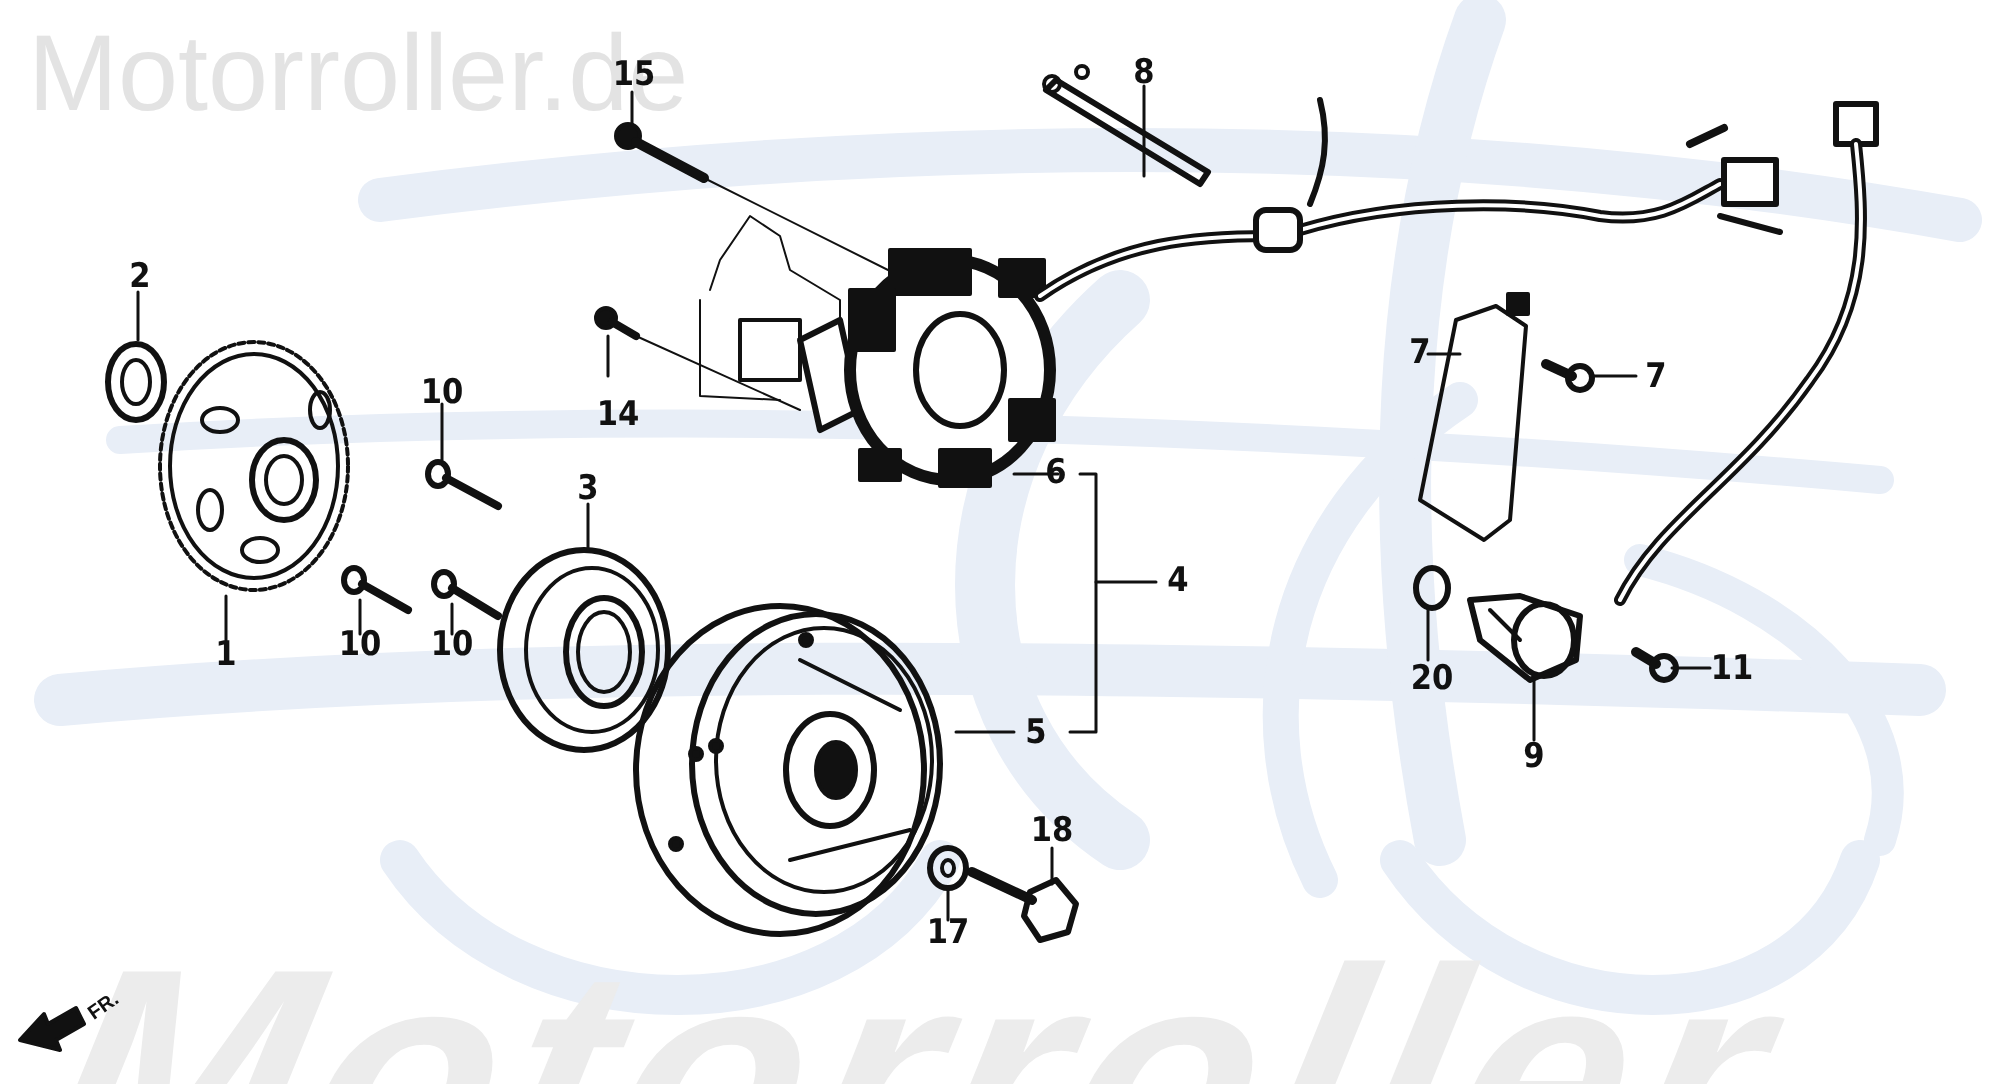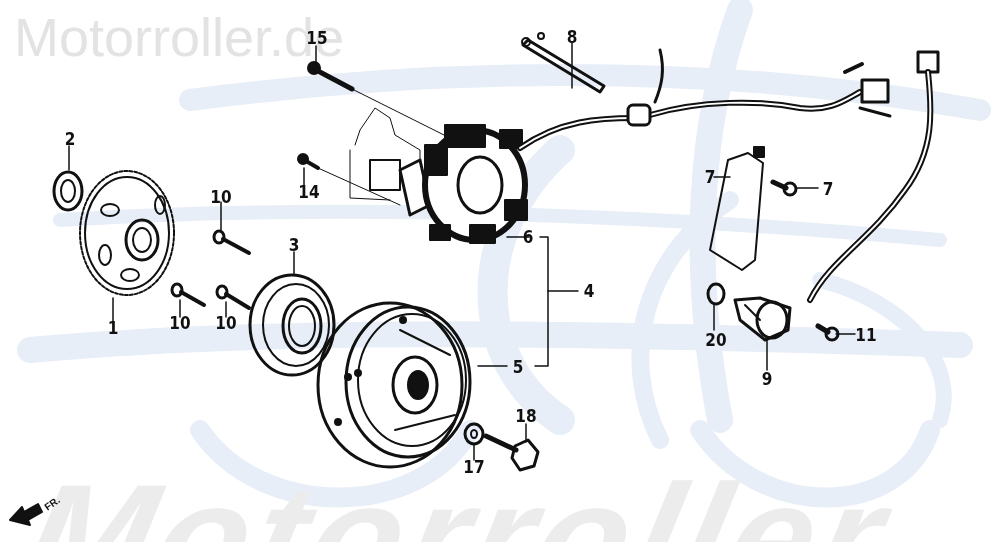--- a/index.html
+++ b/index.html
@@ -199,21 +199,21 @@
     </g>
   </svg>
 
   <div class="callout" style="left:70px;top:139px">2</div>
   <div class="callout" style="left:113px;top:328px">1</div>
   <div class="callout" style="left:221px;top:197px">10</div>
   <div class="callout" style="left:180px;top:323px">10</div>
   <div class="callout" style="left:226px;top:323px">10</div>
   <div class="callout" style="left:294px;top:245px">3</div>
   <div class="callout" style="left:317px;top:38px">15</div>
-  <div class="callout" style="left:309px;top:192px">14</div>
+  <div class="callout" style="left:309px;top:208px">14</div>
   <div class="callout" style="left:572px;top:37px">8</div>
   <div class="callout" style="left:528px;top:237px">6</div>
   <div class="callout" style="left:589px;top:291px">4</div>
   <div class="callout" style="left:518px;top:367px">5</div>
   <div class="callout" style="left:710px;top:177px">7</div>
   <div class="callout" style="left:828px;top:189px">7</div>
   <div class="callout" style="left:716px;top:340px">20</div>
   <div class="callout" style="left:767px;top:379px">9</div>
   <div class="callout" style="left:866px;top:335px">11</div>
   <div class="callout" style="left:474px;top:467px">17</div>

